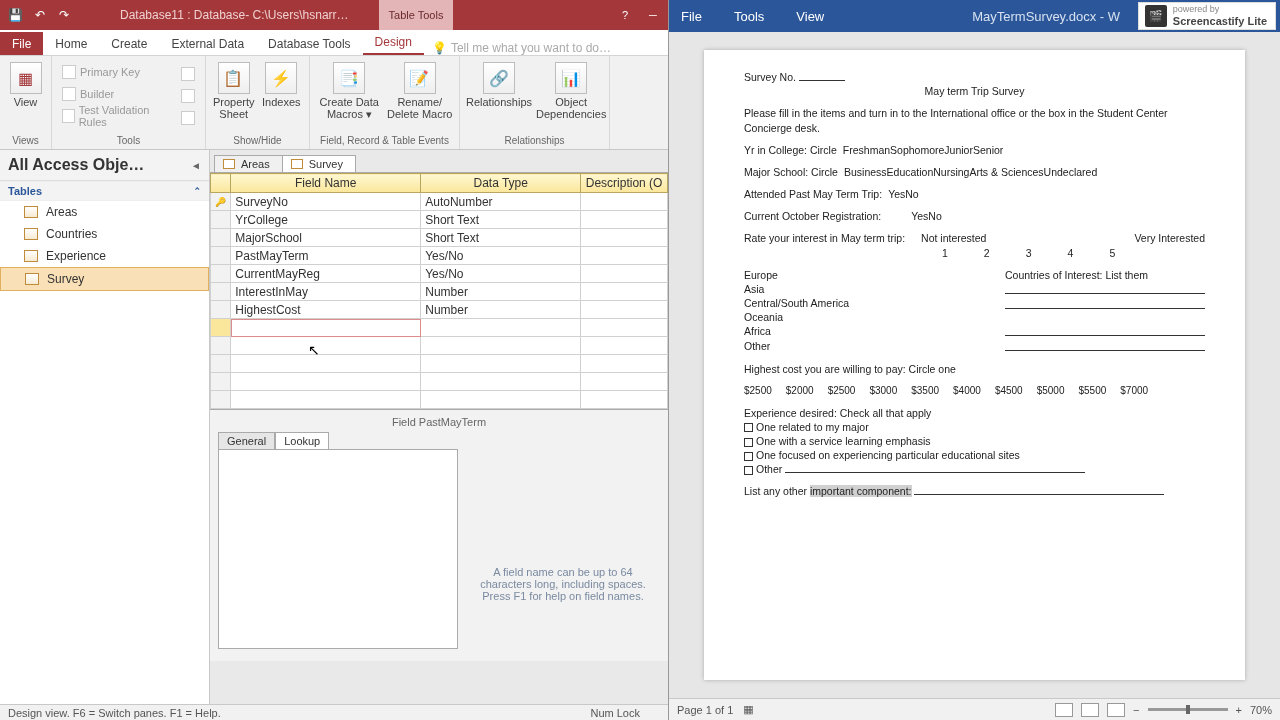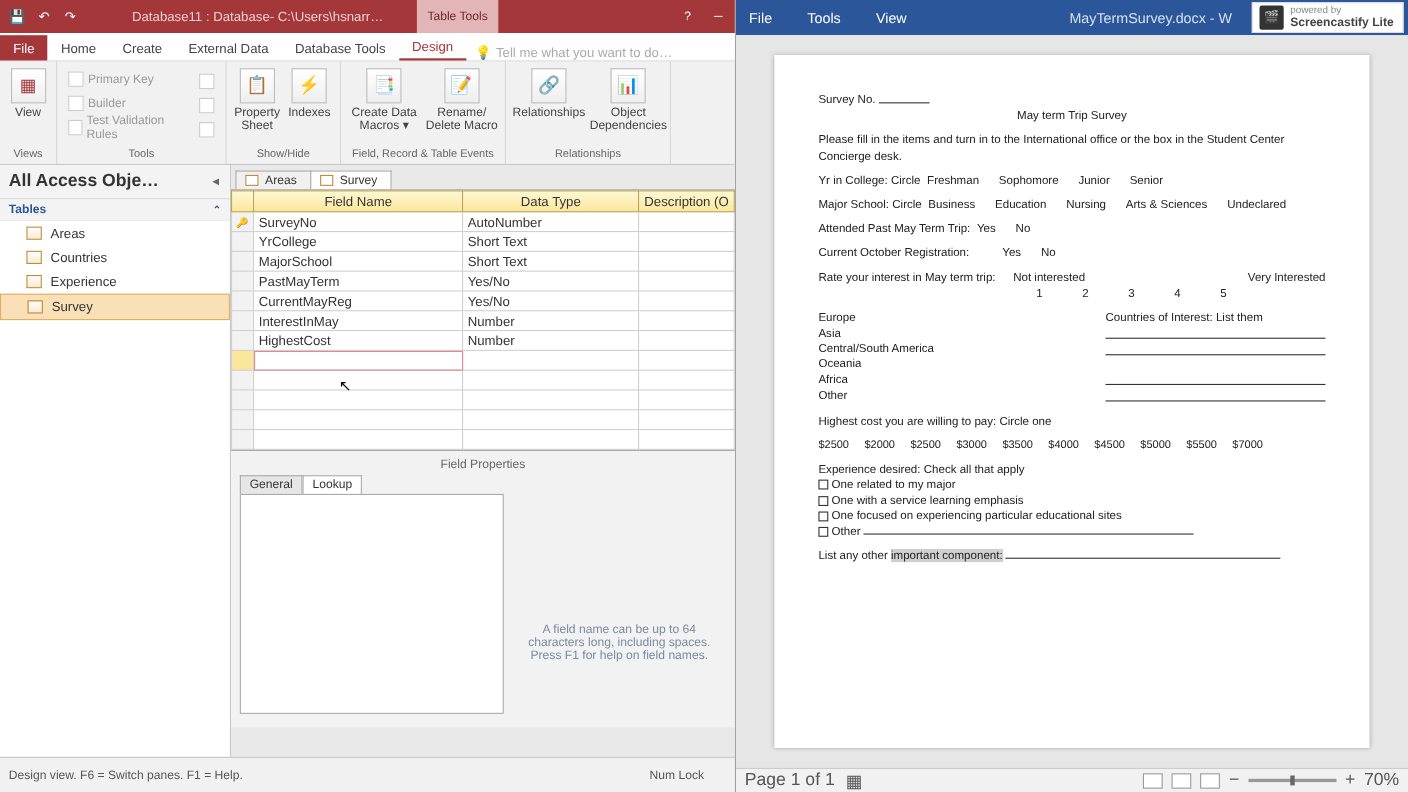--- a/index.html
+++ b/index.html
@@ -66,40 +66,40 @@
 .fieldprops { border-top:1px solid #aaa; background:#f2f2f2; padding:4px 0; }
 .fieldprops .fptitle { text-align:center; font-size:11px; color:#666; padding:2px 0 4px; }
 .fieldprops .fptabs { display:flex; gap:0; padding-left:8px; }
 .fptabs .fptab { border:1px solid #aaa; border-bottom:none; padding:2px 8px; background:#fff; font-size:11px; cursor:pointer; }
 .fptabs .fptab.inactive { background:#e6e6e6; }
 .fieldprops .fpbody { display:flex; gap:8px; padding:0 8px 8px; }
 .fieldprops .fpgrid { width:240px; height:200px; border:1px solid #aaa; background:#fff; }
 .fieldprops .fphelp { flex:1; display:flex; align-items:center; justify-content:center; text-align:center; font-size:11px; color:#7a8aa0; padding:70px 10px 0; }
 
 
-.acc-status { height:32px; border-top:1px solid #c8c8c8; background:#f1f1f1; display:flex; align-items:center; font-size:11px; color:#555; padding:0 8px; }
+.acc-status { height:16px; border-top:1px solid #c8c8c8; background:#f1f1f1; display:flex; align-items:center; font-size:11px; color:#555; padding:0 8px; }
 .acc-status .mid { margin-left:auto; margin-right:20px; }
 
 
 .word-titlebar { height:32px; background:#2b579a; color:#fff; display:flex; align-items:center; padding:0 12px; font-size:13px; }
 .word-titlebar .menu { display:flex; gap:32px; }
 .word-titlebar .menu span { cursor:pointer; }
 .word-titlebar .fname { margin:0 auto; color:#d6e0f0; }
 .word-doc { flex:1; background:#e6e6e6; display:flex; justify-content:center; padding:18px 0; overflow:hidden; }
-.page { width:541px; background:#fff; box-shadow:0 0 4px rgba(0,0,0,.25); padding:26px 40px; font-family:Calibri,Arial,sans-serif; font-size:10.5px; color:#222; line-height:1.35; }
+.page { width:541px; background:#fff; box-shadow:0 0 4px rgba(0,0,0,.25); padding:12px 40px; font-family:Calibri,Arial,sans-serif; font-size:10.5px; color:#222; line-height:1.35; }
 .page .sline { border-bottom:1px solid #333; display:inline-block; height:10px; }
 .page .center { text-align:center; }
 .page .row { margin-top:8px; }
-.page .opts { display:inline-flex; gap:18px; margin-left:6px; }
+.page .opts { display:inline-flex; margin-left:6px; }
 .page .ck { display:inline-block; width:9px; height:9px; border:1px solid #333; margin-right:3px; vertical-align:middle; }
 .page .twocol { display:flex; margin-top:8px; }
 .page .twocol .c1 { flex:1; }
 .page .twocol .c2 { width:200px; }
 .page .uline { border-bottom:1px solid #333; height:12px; margin-bottom:3px; }
-.word-status { height:22px; border-top:1px solid #c8c8c8; background:#f1f1f1; display:flex; align-items:center; padding:0 8px; font-size:16px; color:#555; gap:10px; }
+.word-status { height:22px; border-top:1px solid #c8c8c8; background:#f1f1f1; display:flex; align-items:center; padding:0 8px; font-size:11px; color:#555; gap:10px; }
 .word-status .right { margin-left:auto; display:flex; align-items:center; gap:8px; }
 .word-status .vbtn { width:18px; height:14px; border:1px solid #999; background:#fff; display:inline-block; cursor:pointer; }
 .word-status .slider { width:80px; height:3px; background:#999; position:relative; }
 .word-status .slider::after{ content:""; position:absolute; left:38px; top:-3px; width:4px; height:9px; background:#666; }
 
 
 .watermark { position:absolute; top:2px; right:4px; background:#fff; padding:2px 8px 2px 6px; font-size:11px; color:#444; border:1px solid #ddd; display:flex; align-items:center; gap:6px; line-height:1.1; }
 .watermark .ic { width:22px; height:22px; background:#333; border-radius:2px; display:flex; align-items:center; justify-content:center; color:#fff; }
 .watermark .txt small { color:#888; font-size:9px; display:block; }
 
@@ -340,21 +340,21 @@
             <tr>
                   <td class="rowhdr"></td>
                   <td></td>
                   <td></td>
                   <td></td>
                 </tr>
           </tbody>
             </table>
         </div>
         <div class="fieldprops">
-          <div class="fptitle">Field Properties</div>
+          <div class="fptitle">Field PastMayTerm</div>
           <div class="fptabs">
             <div class="fptab inactive">General</div>
             <div class="fptab">Lookup</div>
           </div>
           <div class="fpbody">
             <div class="fpgrid"></div>
             <div class="fphelp">A field name can be up to 64 characters long, including spaces. Press F1 for help on field names.</div>
           </div>
         </div>
       </div>

